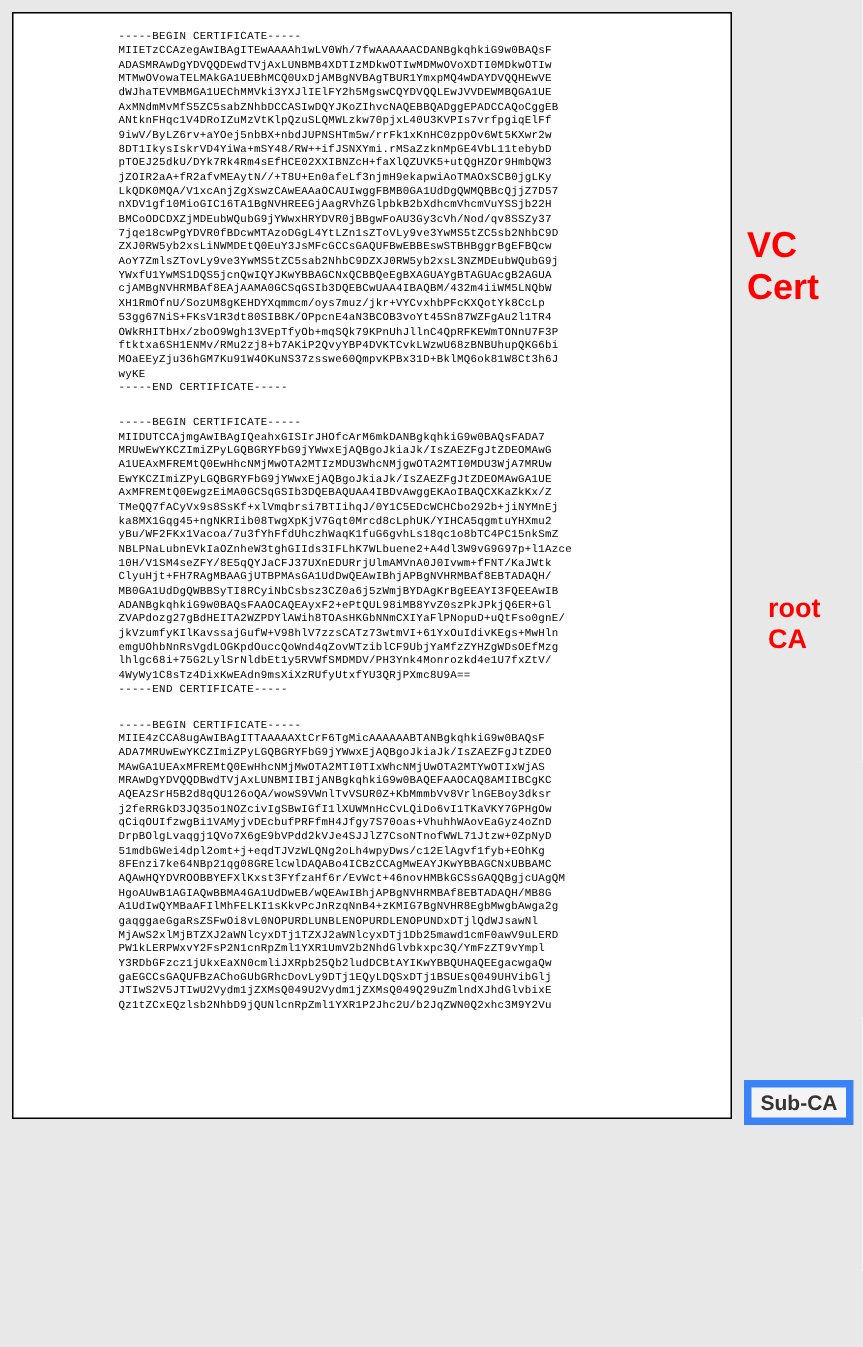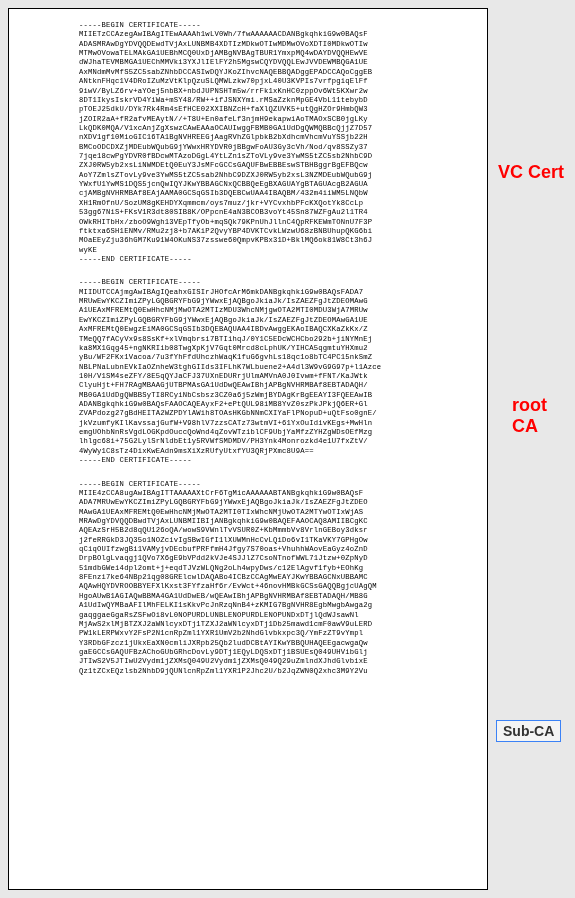--- a/index.html
+++ b/index.html
@@ -8,21 +8,21 @@
       height: 898px;
       background: #e8e8e8;
       font-family: "Courier New", monospace;
       position: relative;
     }
     .container {
       position: absolute;
       left: 8px;
       top: 8px;
       width: 480px;
-      height: 882px;
+      height: 738px;
       background: #ffffff;
       border: 1px solid #000;
       padding: 12px 10px 12px 70px;
       overflow: hidden;
     }
     .cert-block {
       font-size: 7.2px;
       line-height: 1.3;
       letter-spacing: 0.2px;
       color: #000;
@@ -30,36 +30,36 @@
       white-space: pre-wrap;
       margin-bottom: 14px;
     }
     .label {
       position: absolute;
       font-family: Arial, sans-serif;
       font-weight: bold;
     }
     .label-vc {
       left: 498px;
-      top: 162px;
+      top: 150px;
       color: #ff0000;
-      font-size: 18px;
+      font-size: 24px;
     }
     .label-root {
       left: 512px;
       top: 395px;
       color: #ff0000;
       font-size: 18px;
     }
     .label-sub {
       left: 496px;
       top: 720px;
       color: #333;
       font-size: 14px;
-      border: 1px solid #3b82f6;
+      border: 5px solid #3b82f6;
       background: #f4f4f4;
       padding: 2px 6px;
     }
   </style>
 </head>
 <body>
 
 <div class="container">
   <div class="cert-block">-----BEGIN CERTIFICATE-----
 MIIETzCCAzegAwIBAgITEwAAAAh1wLV0Wh/7fwAAAAAACDANBgkqhkiG9w0BAQsF

